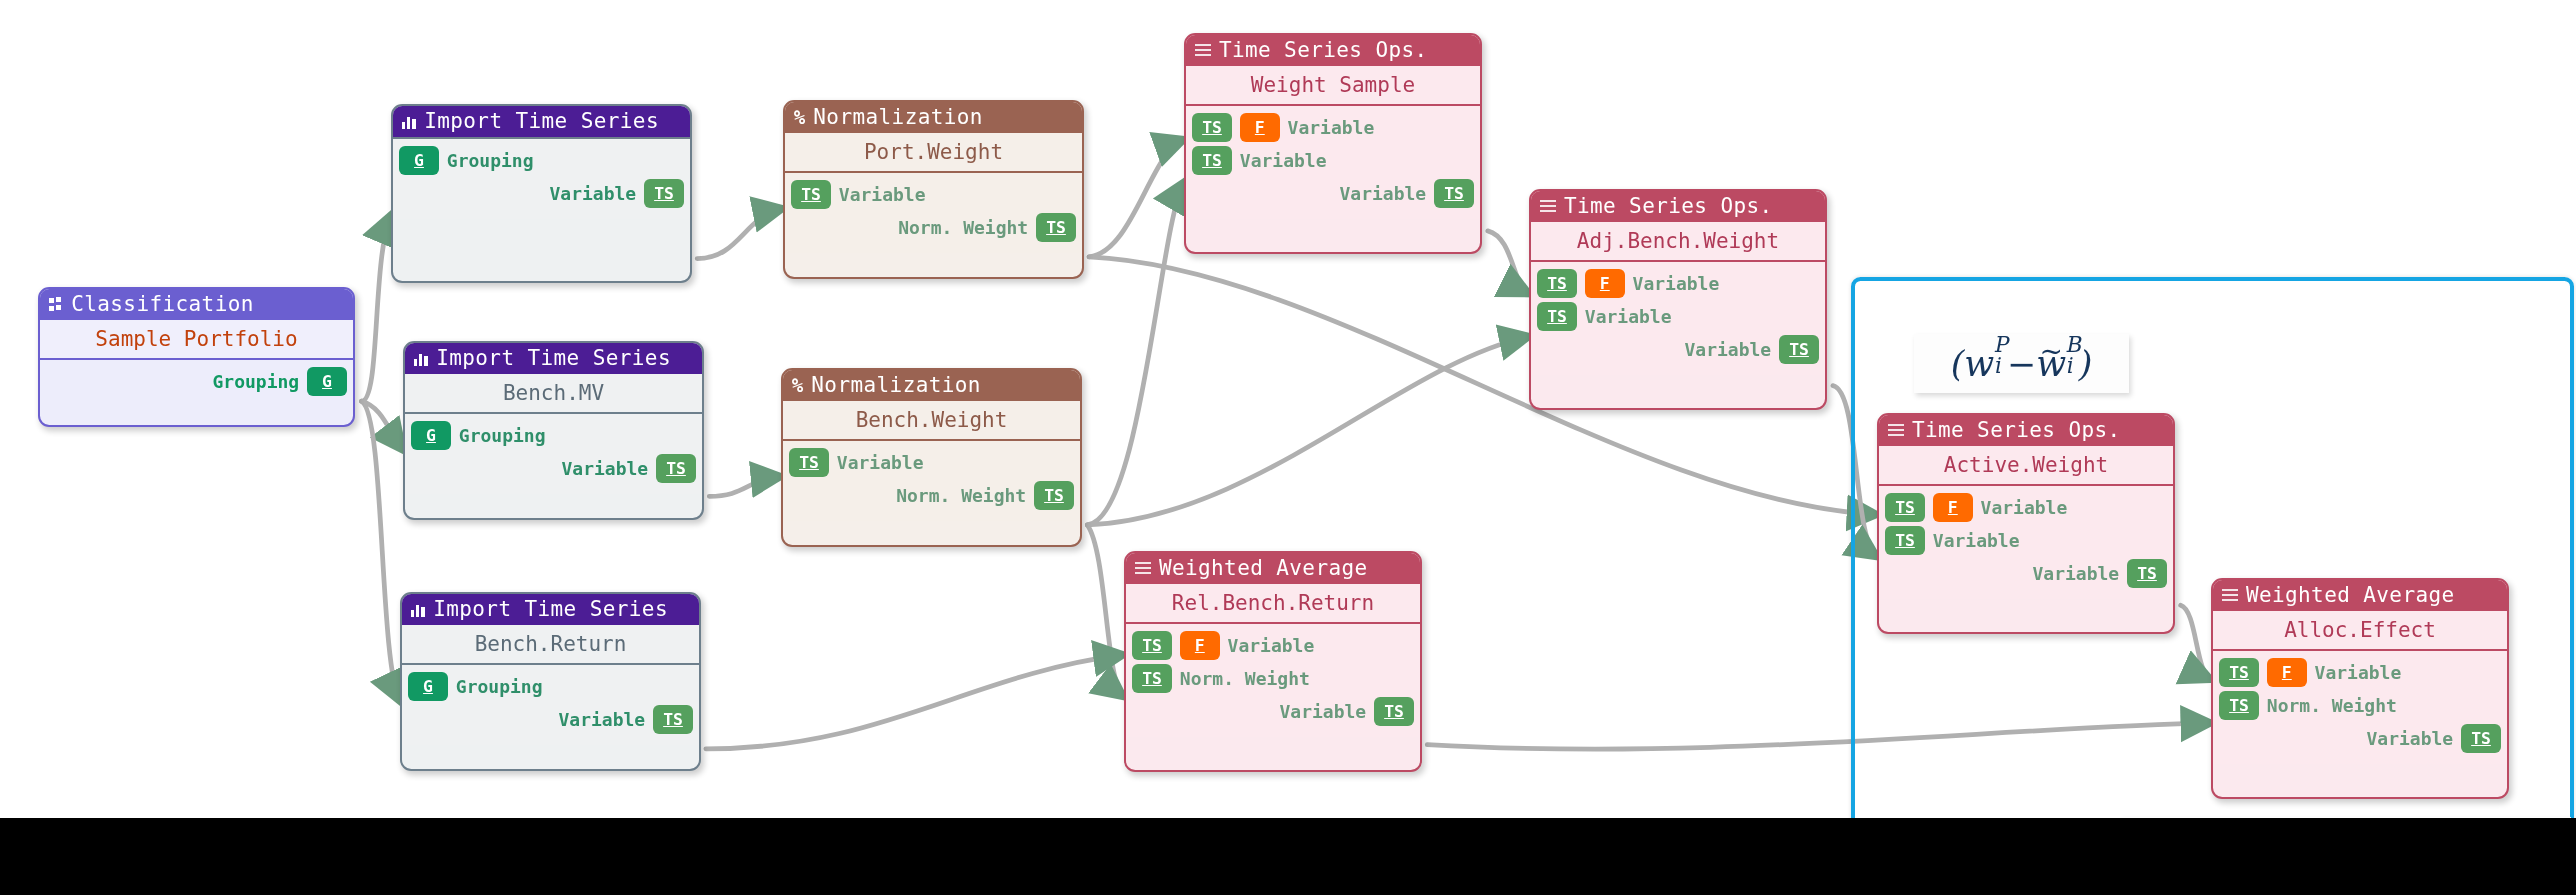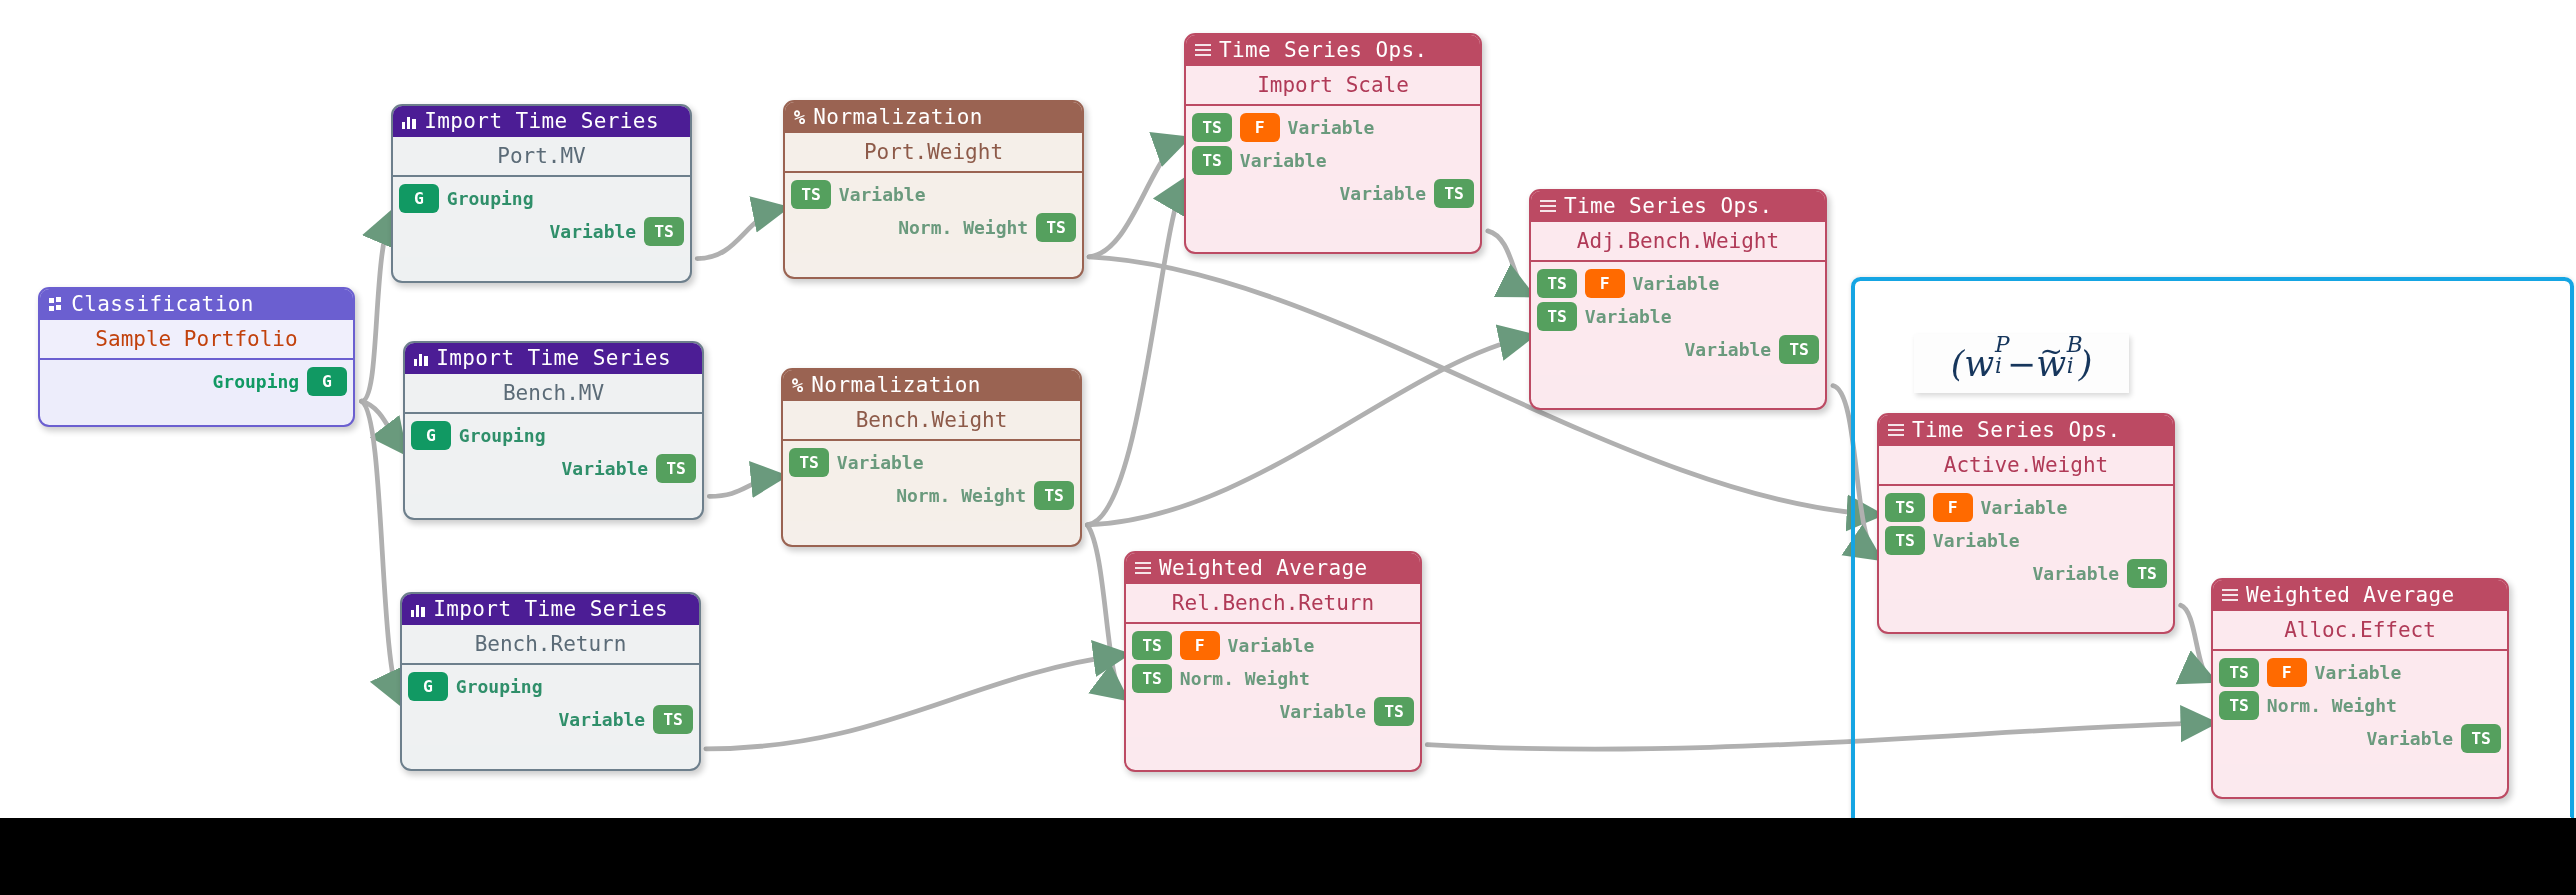--- a/index.html
+++ b/index.html
@@ -47,20 +47,21 @@
     gap:7.8px;
     white-space:nowrap;
   }
   .prow.out{justify-content:flex-end;}
   .port{
     display:inline-flex;align-items:center;justify-content:center;
     min-width:40px;height:29px;padding:0 7.8px;
     border-radius:6px;
     font-size:16.4px;color:#fff;font-weight:bold;
     box-sizing:border-box;
+    text-decoration:underline;
   }
   .p-ts{background:#55a05e;}
   .p-g{background:#119963;}
   .p-f{background:#ff6a00;}
   .plabel{font-size:18px;font-weight:bold;}
 
   
   .v-classification{border-color:#6b5fd0;background:#ededfb;}
   .v-classification .nhead{background:#6b5fd0;}
   .v-classification .nsub{background:#f0effc;color:#c2410c;}
@@ -213,21 +214,20 @@
       </div>
       <div class="node v-import" style="left: 391px; top: 104px; width: 301px; height: 179px;">
         <div class="nhead">
           <span class="gi gi-bars">
             <i></i>
             <i></i>
             <i></i>
           </span>
           <span>Import Time Series</span>
         </div>
-        <div class="nsub">Port.MV</div>
         <div class="rowdiv"></div>
         <div class="nbody">
           <div class="prow">
             <span class="port p-g">G</span>
             <span class="plabel">Grouping</span>
           </div>
           <div class="prow out">
             <span class="plabel">Variable</span>
             <span class="port p-ts">TS</span>
           </div>
@@ -315,21 +315,21 @@
       </div>
       <div class="node v-ops" style="left: 1184px; top: 33px; width: 298px; height: 221px;">
         <div class="nhead">
           <span class="gi gi-lines">
             <i></i>
             <i></i>
             <i></i>
           </span>
           <span>Time Series Ops.</span>
         </div>
-        <div class="nsub">Import Scale</div>
+        <div class="nsub">Weight Sample</div>
         <div class="rowdiv"></div>
         <div class="nbody">
           <div class="prow">
             <span class="port p-ts">TS</span>
             <span class="port p-f">F</span>
             <span class="plabel">Variable</span>
           </div>
           <div class="prow">
             <span class="port p-ts">TS</span>
             <span class="plabel">Variable</span>

